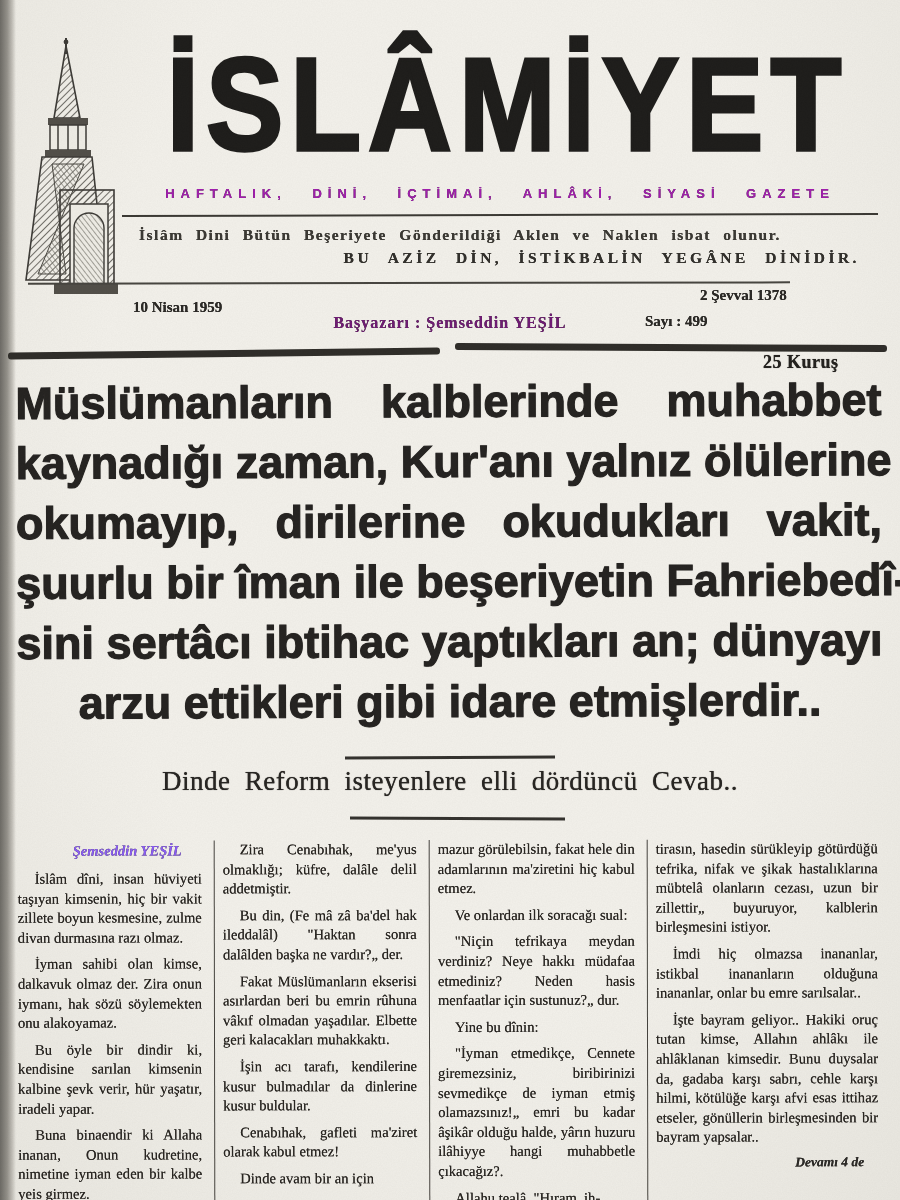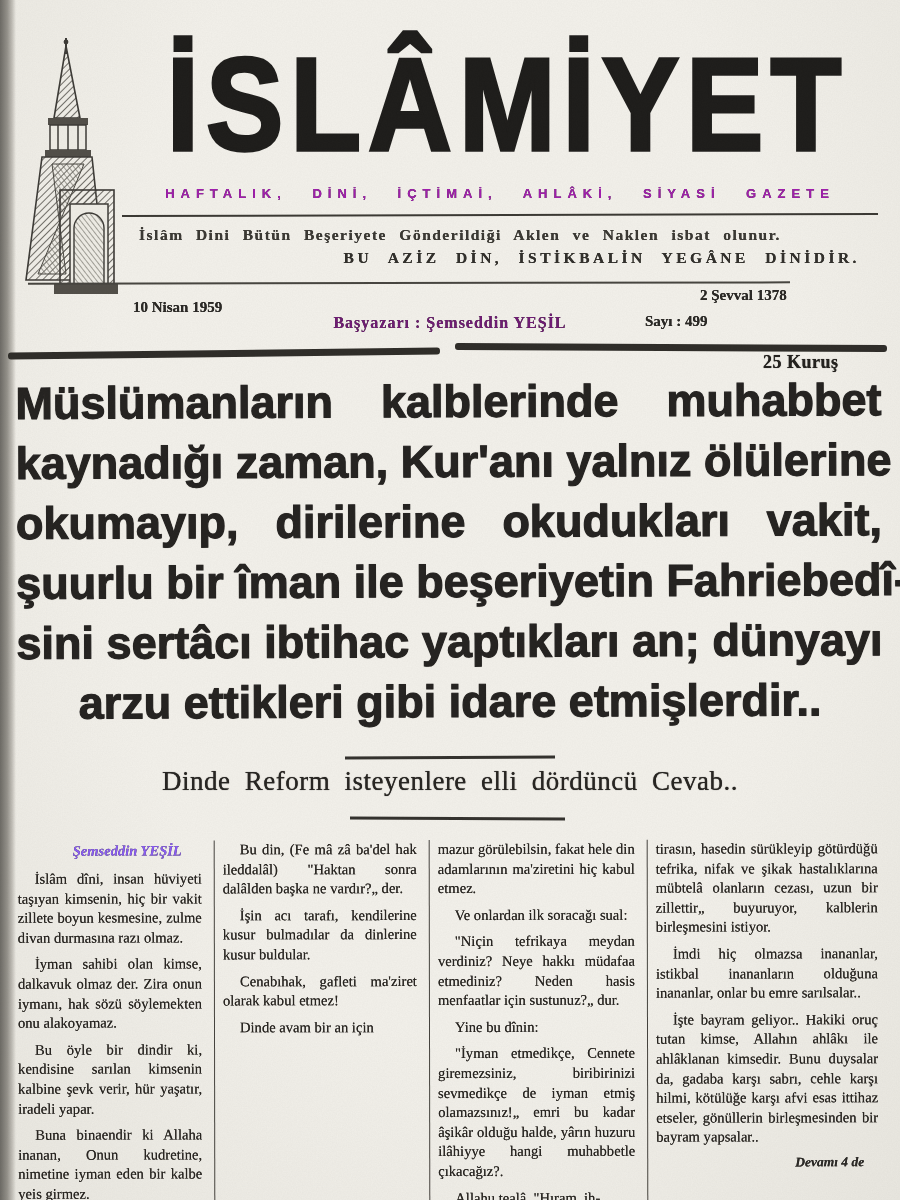--- a/index.html
+++ b/index.html
@@ -139,21 +139,23 @@
       <div class="byline">Şemseddin YEŞİL</div>
       <div>
           <p>İslâm dîni, insan hüviyeti taşıyan kimsenin, hiç bir vakit zillete boyun kesmesine, zulme divan durmasına razı olmaz.</p>
           <p>İyman sahibi olan kimse, dalkavuk olmaz der. Zira onun iymanı, hak sözü söylemekten onu alakoyamaz.</p>
           <p>Bu öyle bir dindir ki, kendisine sarılan kimsenin kalbine şevk verir, hür yaşatır, iradeli yapar.</p>
           <p>Buna binaendir ki Allaha inanan, Onun kudretine, nimetine iyman eden bir kalbe yeis girmez.</p>
         </div>
     </div>
     <div class="col divided">
       <div>
+          <p>Zira Cenabıhak, me'yus olmaklığı; küfre, dalâle delil addetmiştir.</p>
           <p>Bu din, (Fe mâ zâ ba'del hak ileddalâl) "Haktan sonra dalâlden başka ne vardır?„ der.</p>
+          <p>Fakat Müslümanların ekserisi asırlardan beri bu emrin rûhuna vâkıf olmadan yaşadılar. Elbette geri kalacakları muhakkaktı.</p>
           <p>İşin acı tarafı, kendilerine kusur bulmadılar da dinlerine kusur buldular.</p>
           <p>Cenabıhak, gafleti ma'ziret olarak kabul etmez!</p>
           <p>Dinde avam bir an için</p>
         </div>
     </div>
     <div class="col divided">
       <div>
           <p class="noindent">mazur görülebilsin, fakat hele din adamlarının ma'ziretini hiç kabul etmez.</p>
           <p>Ve onlardan ilk soracağı sual:</p>
           <p>"Niçin tefrikaya meydan verdiniz? Neye hakkı müdafaa etmediniz? Neden hasis menfaatlar için sustunuz?„ dur.</p>

